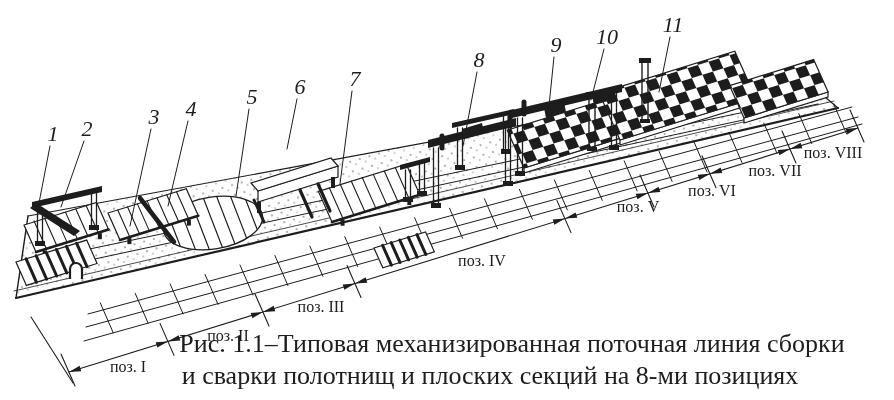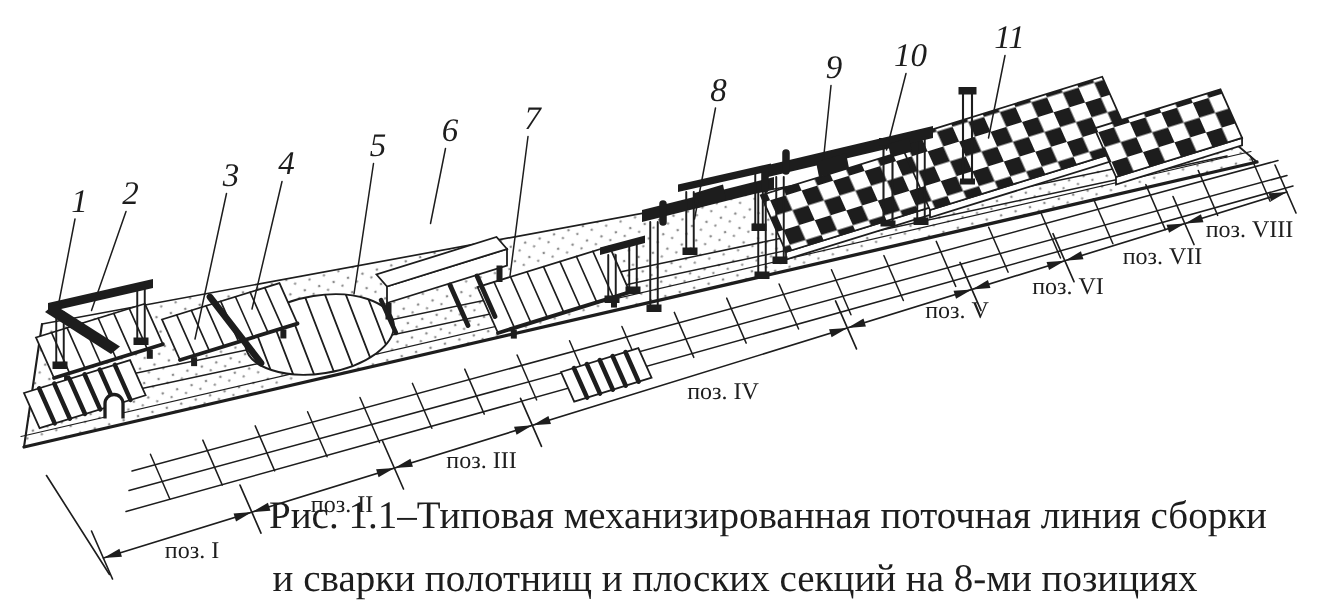--- a/index.html
+++ b/index.html
@@ -4,21 +4,21 @@
 <style>
   html,body{margin:0;padding:0;background:#fff;}
   .stage{position:relative;width:894px;height:400px;background:#fff;overflow:hidden;
          font-family:"Liberation Serif","DejaVu Serif",serif;}
   .stage svg{position:absolute;left:0;top:0;}
   .co{font-family:"Liberation Serif","DejaVu Serif",serif;font-style:italic;font-size:22px;}
   .pos{font-family:"Liberation Serif","DejaVu Serif",serif;font-size:16px;}
   .cap{position:absolute;transform:translateX(-50%);font-size:26px;color:#1d1d1d;white-space:nowrap;
        font-family:"Liberation Serif","DejaVu Serif",serif;}
   .cap1{left:512px;top:329px;}
-  .cap2{left:490px;top:371px;}
+  .cap2{left:490px;top:361px;}
 </style>
 </head>
 <body>
 
 <div class="stage">
   <svg id="fig" width="894" height="400" viewBox="0 0 894 400">
     <defs>
       <pattern id="checker" width="2" height="2" patternUnits="userSpaceOnUse" patternTransform="matrix(10.5,-3.26,4.4,9.9,0,0)">
         <rect x="0" y="0" width="1" height="1" fill="#1d1d1d"></rect>
         <rect x="1" y="1" width="1" height="1" fill="#1d1d1d"></rect>

